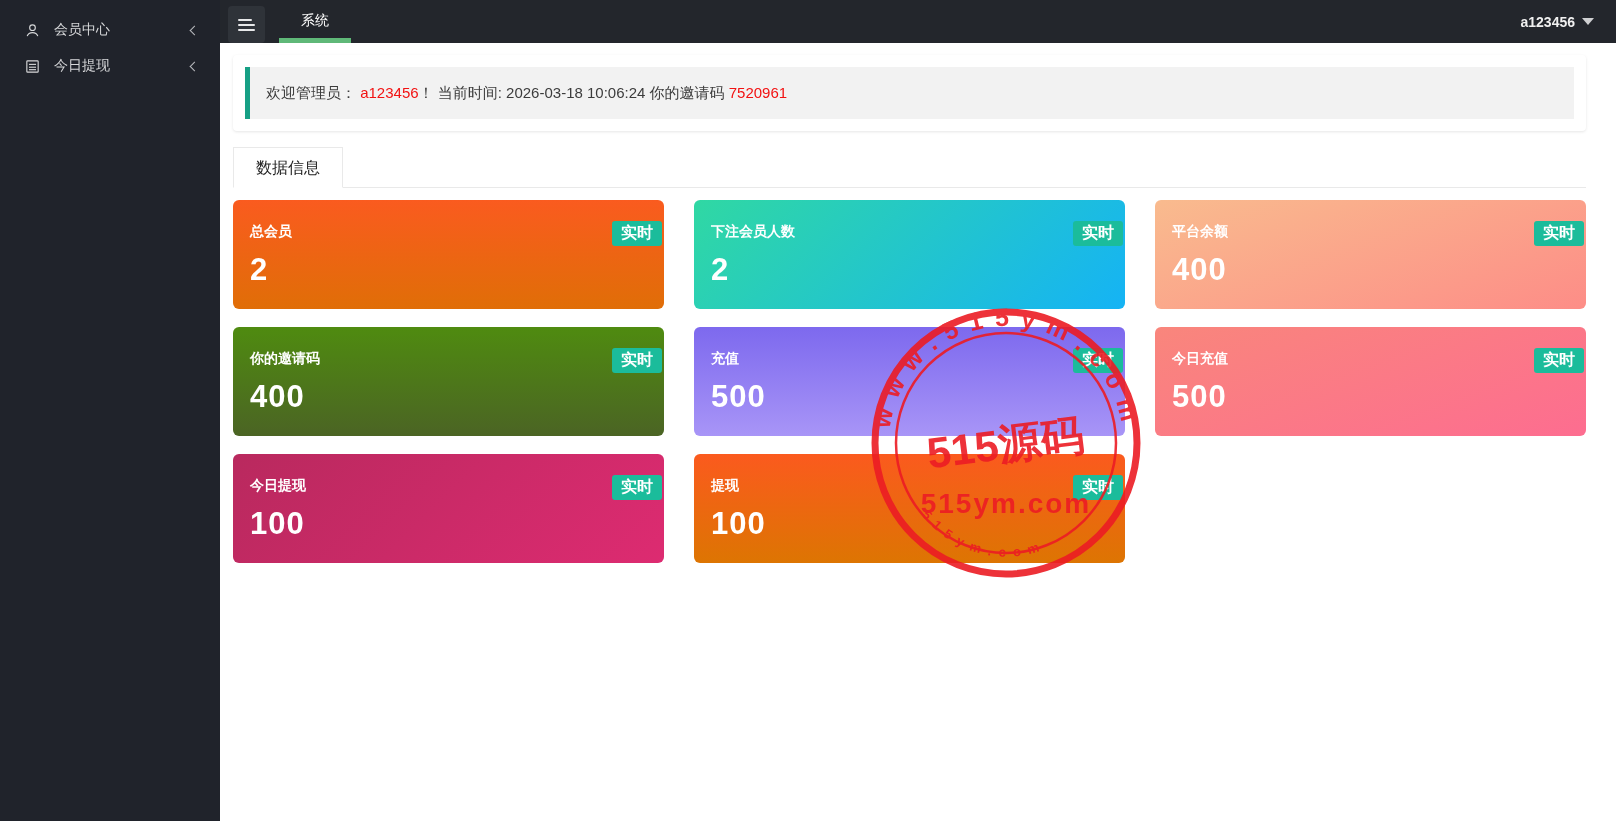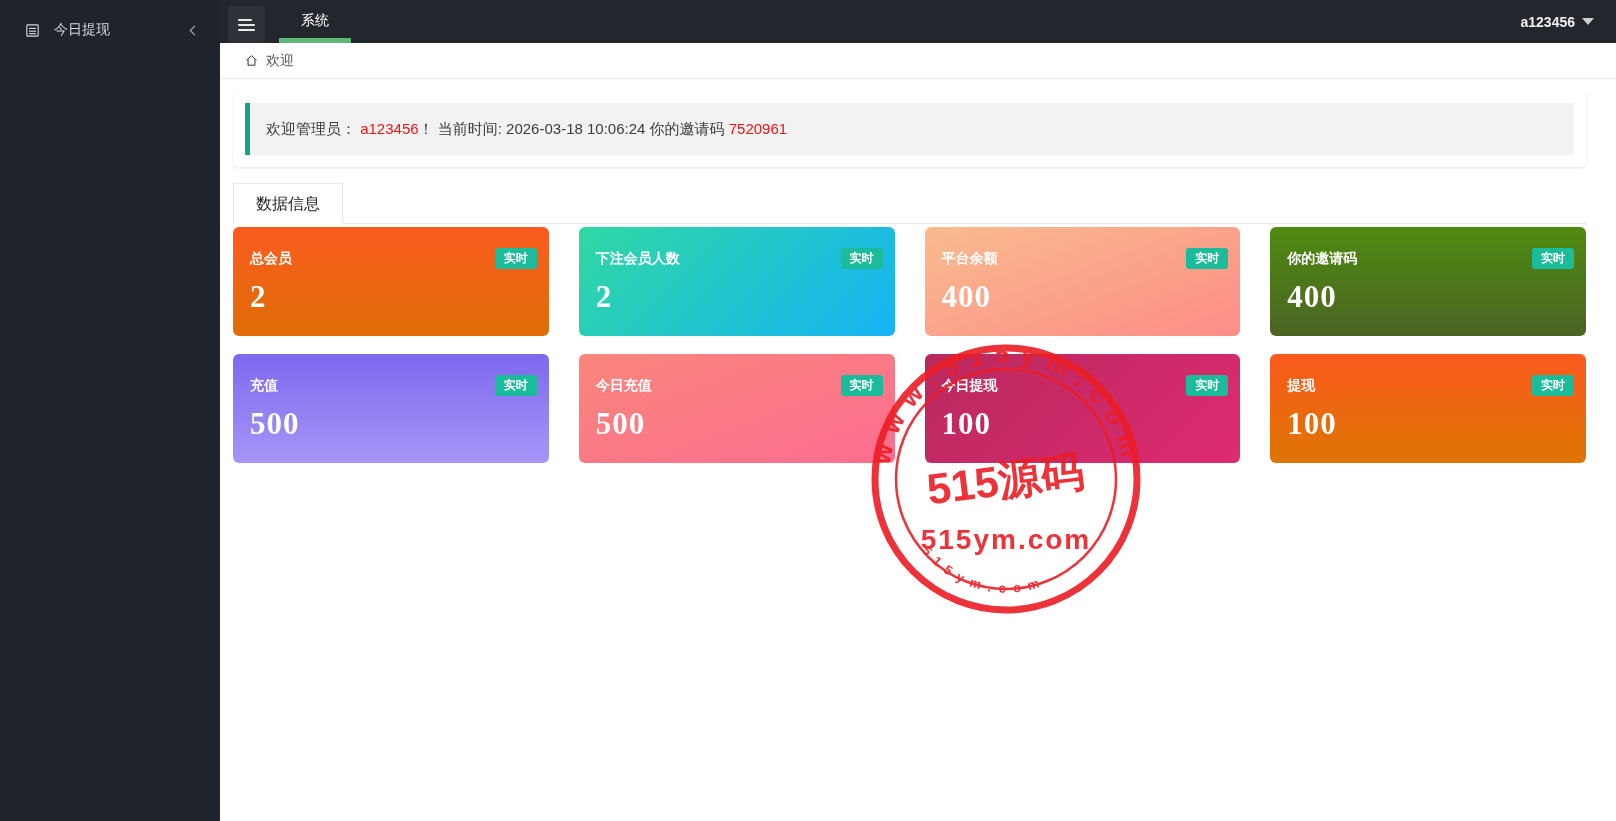--- a/index.html
+++ b/index.html
@@ -47,27 +47,27 @@
     padding:12px; }
   .alert { background:#f2f2f2; border-left:5px solid #16a085; padding:15px 16px;
     font-size:15px; color:#3c3c3c; line-height:22px; }
   .alert .red { color:#f21212; }
 
   .tab-panel { margin-top:16px; }
   .tab-header { position:relative; height:41px; border-bottom:1px solid #e9e9e9; }
   .tab-active { position:absolute; left:0; top:0; height:41px; line-height:40px; padding:0 22px;
     background:#fff; border:1px solid #e9e9e9; border-bottom:1px solid #fff; font-size:16px; color:#222;
     cursor:pointer; z-index:1; }
-  .cards { margin-top:3px; display:grid; grid-template-columns:repeat(4,1fr);
-    column-gap:30px; row-gap:18px;font-family:Liberation Serif, serif; }
+  .cards { margin-top:12px; display:grid; grid-template-columns:repeat(3,1fr);
+    column-gap:30px; row-gap:18px; }
   .card { height:109px; border-radius:6px; position:relative; padding:23px 16px 0 17px; color:#fff; }
   .card .c-label { font-size:14px; font-weight:bold; }
   .card .c-value { font-size:31px; font-weight:bold; margin-top:11px; letter-spacing:1px; }
-  .badge { position:absolute; top:21px; right:12px; background:#1bbc9b; color:#fff;
-    font-size:12px; font-weight:bold; padding:2px 9px; border-radius:3px; }
+  .badge { position:absolute; top:21px; right:2px; background:#1bbc9b; color:#fff;
+    font-size:16px; font-weight:bold; padding:2px 9px; border-radius:3px; }
   .g0 { background:linear-gradient(180deg,#fa5b1f,#e06e07); }
   .g1 { background:linear-gradient(135deg,#30d8a3,#15b3f5); }
   .g2 { background:linear-gradient(160deg,#f9bb8e,#fd8d87); }
   .g3 { background:linear-gradient(180deg,#4f8b10,#4b6424); }
   .g4 { background:linear-gradient(180deg,#7d69ee,#a895f7); }
   .g5 { background:linear-gradient(160deg,#f9867c,#fd6d90); }
   .g6 { background:linear-gradient(135deg,#b9295e,#dd2b71); }
   .g7 { background:linear-gradient(180deg,#fb5a1e,#dd7502); }
 
   
@@ -76,20 +76,30 @@
 </style>
 </head>
 <body>
 
 <div class="app">
 
   <aside class="sidebar">
     <nav class="menu">
 
 
+      <div class="menu-item">
+        <span class="mi-icon">
+          <svg viewBox="0 0 24 24">
+              <circle cx="12" cy="8" r="4"></circle>
+              <path d="M4.5 20c1.2-3.4 4-5 7.5-5s6.3 1.6 7.5 5"></path>
+            </svg>
+        </span>
+        <span class="mi-label">会员中心</span>
+        <span class="chev"></span>
+      </div>
 
       <div class="menu-item">
         <span class="mi-icon">
           <svg viewBox="0 0 24 24">
               <rect x="4" y="4" width="16" height="16" rx="1"></rect>
               <line x1="7" y1="9" x2="17" y2="9"></line>
               <line x1="7" y1="13" x2="17" y2="13"></line>
               <line x1="7" y1="16.5" x2="17" y2="16.5"></line>
             </svg>
         </span>
@@ -114,26 +124,20 @@
         <span>系统</span>
         <span class="underline"></span>
       </div>
       <div class="spacer"></div>
       <div class="user-drop">
         <span>a123456</span>
         <span class="caret"></span>
       </div>
     </header>
 
-    <div class="breadcrumb">
-      <svg viewBox="0 0 24 24">
-        <path d="M4 11.5 L12 4.5 L20 11.5 M6.5 10 V19.5 H17.5 V10"></path>
-      </svg>
-      <span>欢迎</span>
-    </div>
 
     <div class="content">
 
       <div class="welcome-panel">
         <div class="alert">
           <span>欢迎管理员：</span>
           <span class="red">a123456</span><span>！</span>
           <span>当前时间:</span>
           <span>2026-03-18 10:06:24</span>
           <span>你的邀请码</span>

